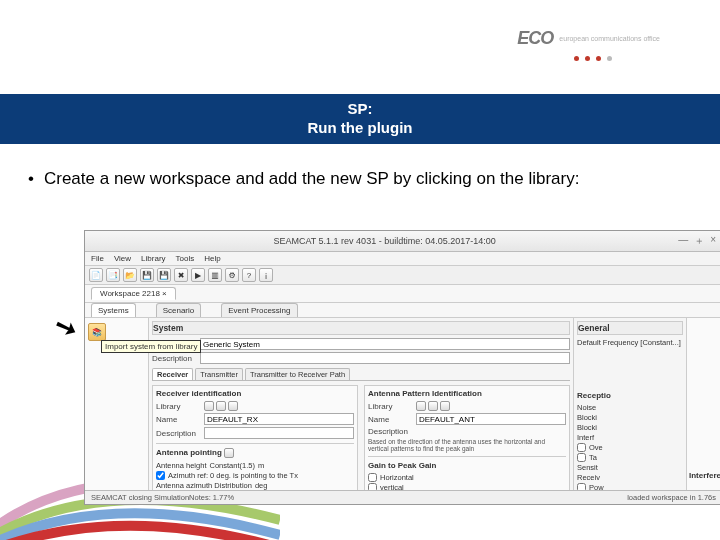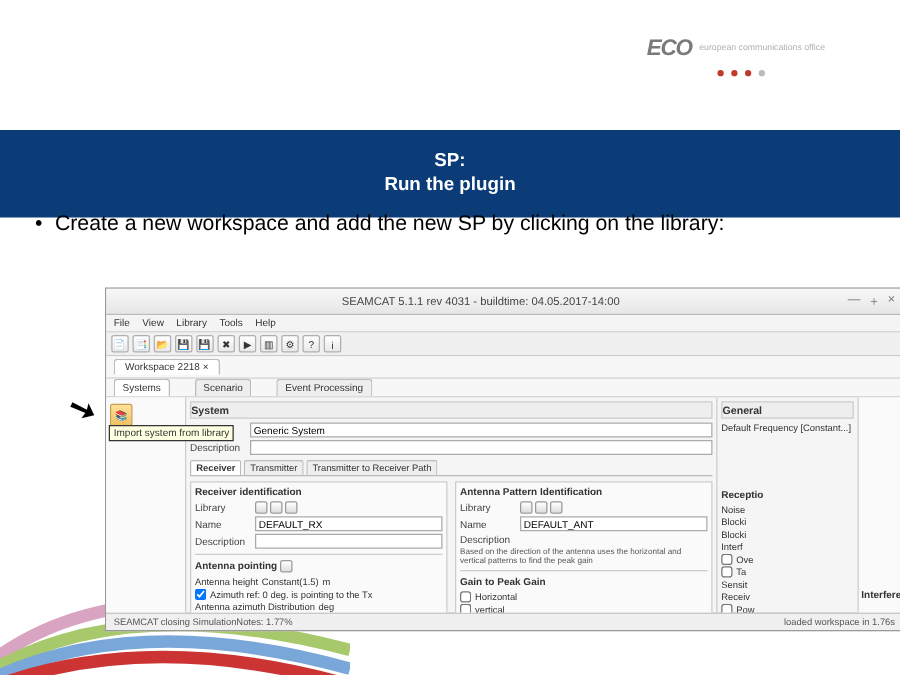--- a/index.html
+++ b/index.html
@@ -21,26 +21,26 @@
     gap: 6px;
   }
   .eco-logo { font-size: 18px; font-weight: bold; color: #7a7a7a; font-style: italic; letter-spacing: -1px; }
   .eco-sub { font-size: 7px; color: #b0b0b0; line-height: 1; }
   .dots { position: absolute; top: 56px; right: 108px; display: flex; gap: 6px; }
   .dots span { width: 5px; height: 5px; border-radius: 50%; display: inline-block; }
   .dot-r { background: #c0392b; }
   .dot-g { background: #bbb; }
   .title-band {
     position: absolute;
-    top: 104px;
+    top: 94px;
     left: 0; right: 0;
     background: #0c3c78;
     color: #fff;
     text-align: center;
-    padding: 16px 0;
+    padding: 6px 0;
     font-weight: bold;
     font-size: 15px;
     line-height: 1.25;
   }
   .bullet-row {
     position: absolute;
     top: 168px;
     left: 28px;
     right: 28px;
     font-size: 17px;
@@ -137,21 +137,21 @@
     width: 18px; height: 18px;
     border: 1px solid #c99b4a;
     background: linear-gradient(#ffe29a,#f0c060);
     border-radius: 2px;
     margin-top: 2px;
     display: flex; align-items: center; justify-content: center;
   }
   .tooltip {
     position: absolute;
     top: 22px;
-    left: 2px;
+    left: 16px;
     background: #ffffe1;
     border: 1px solid #333;
     padding: 1px 3px;
     white-space: nowrap;
     z-index: 5;
     font-size: 8px;
   }
   .arrow {
     position: absolute;
     top: -6px;

